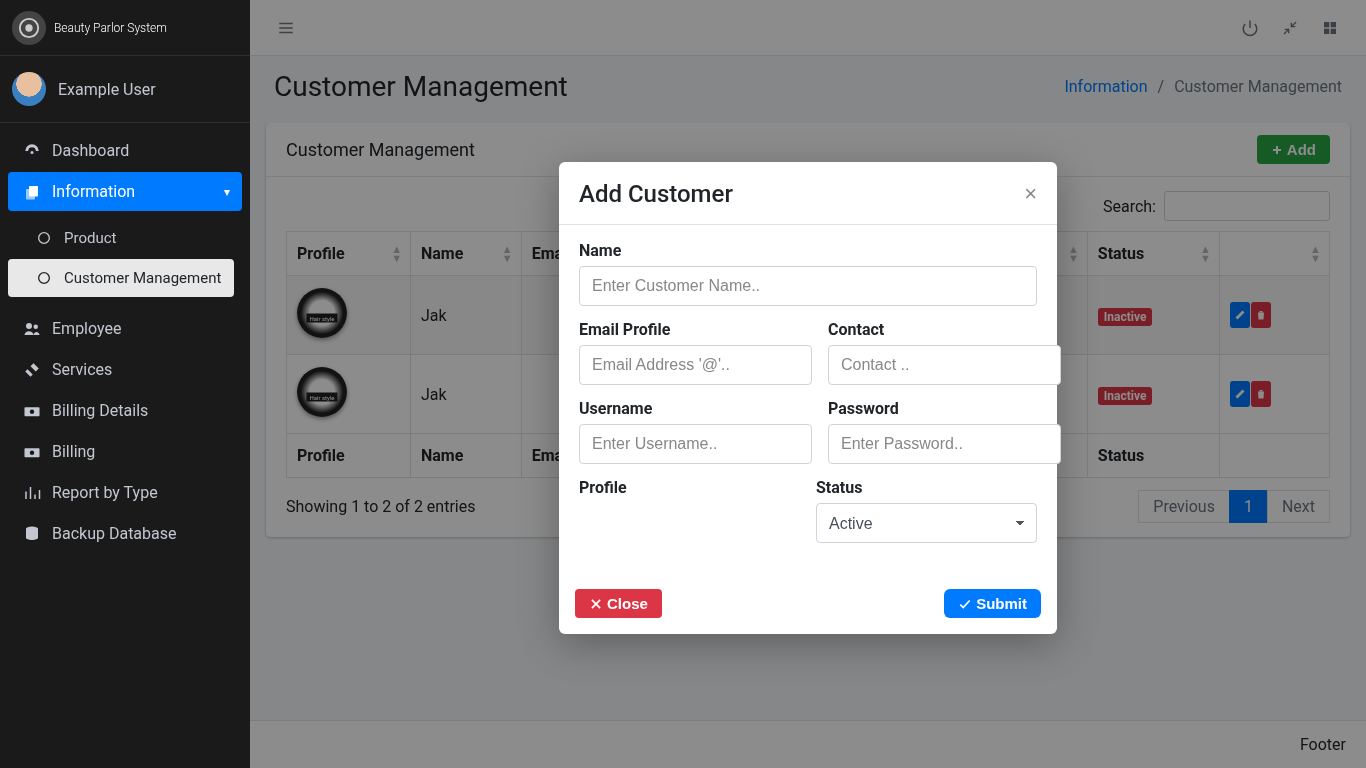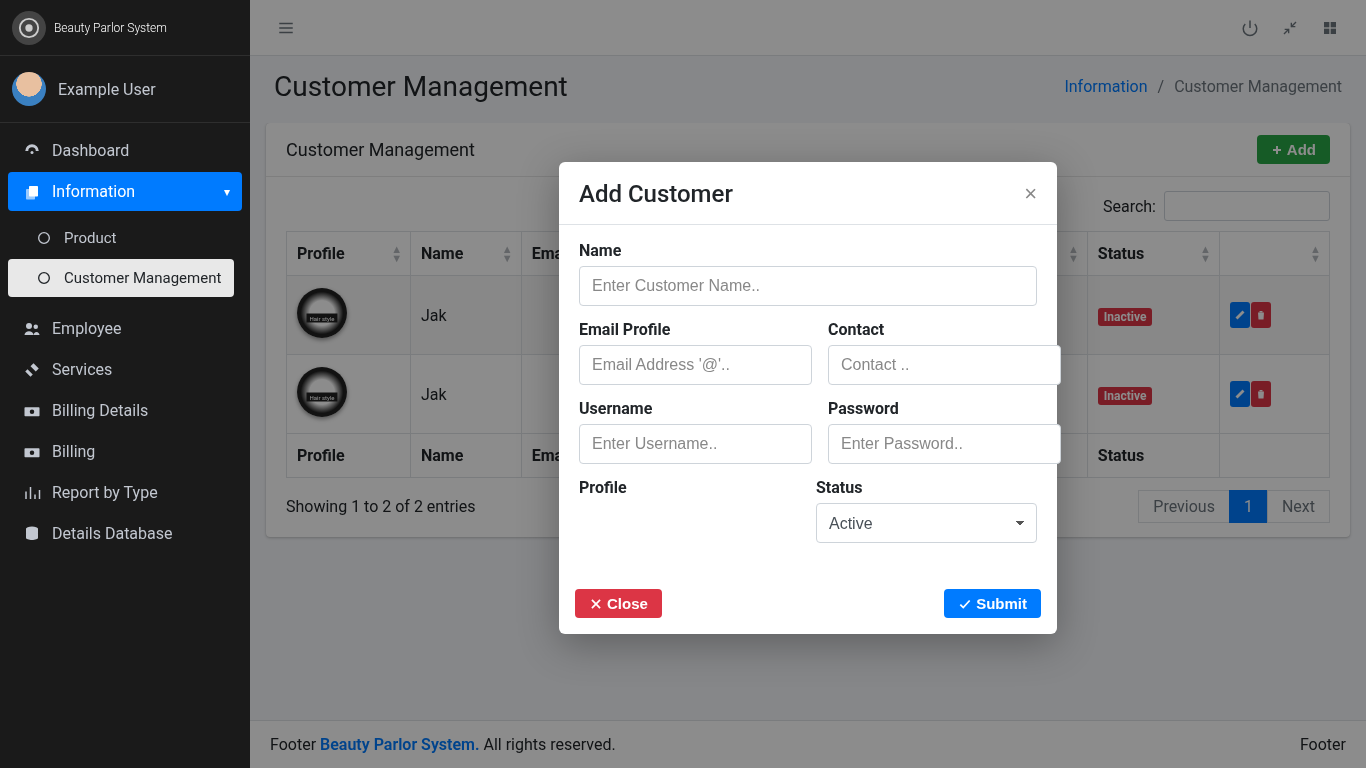--- a/index.html
+++ b/index.html
@@ -40,21 +40,21 @@
 .breadcrumb li + li::before { content: "/"; padding: 0 10px; color: #6c757d; }
 .breadcrumb a { color: #007bff; text-decoration: none; }
 .breadcrumb .active-crumb { color: #6c757d; }
 
 .main { flex: 1; padding: 0 16px 16px; overflow: auto; }
 .card { background: #fff; border-radius: 4px; box-shadow: 0 0 1px rgba(0,0,0,.125), 0 1px 3px rgba(0,0,0,.2); }
 .card-header { padding: 12px 20px; border-bottom: 1px solid rgba(0,0,0,.1); display: flex; align-items: center; }
 .card-title { font-size: 18px; font-weight: 400; flex: 1; }
 .btn { display: inline-flex; align-items: center; padding: 6px 14px; border-radius: 4px; font-size: 15px; border: none; cursor: pointer; font-weight: 600; }
 .btn-success { background: #28a745; color: #fff; }
-.btn-primary { background: #007bff; color: #fff; }
+.btn-primary { background: #007bff; color: #fff; border-radius: 6px; }
 .btn-danger  { background: #dc3545; color: #fff; }
 .btn svg { margin-right: 4px; }
 
 .card-body { padding: 14px 20px; }
 .search-row { display: flex; justify-content: flex-end; margin-bottom: 10px; }
 .search-row label { display: flex; align-items: center; font-size: 16px; }
 .search-row input { margin-left: 8px; height: 30px; border: 1px solid #ced4da; border-radius: 3px; padding: 0 8px; width: 166px; }
 
 table.dt { width: 100%; border-collapse: collapse; }
 table.dt th, table.dt td { border: 1px solid #dee2e6; padding: 12px 10px; text-align: left; vertical-align: middle; }
@@ -225,21 +225,21 @@
       </li>
       <li>
         <a class="nav-link">
           <span class="nav-icon">
             <svg width="18" height="18" viewBox="0 0 24 24" fill="currentColor">
               <ellipse cx="12" cy="5" rx="8" ry="3"></ellipse>
               <path d="M4 5v6c0 1.7 3.6 3 8 3s8-1.3 8-3V5"></path>
               <path d="M4 11v6c0 1.7 3.6 3 8 3s8-1.3 8-3v-6"></path>
             </svg>
           </span>
-          <span class="nav-text">Details Database</span>
+          <span class="nav-text">Backup Database</span>
         </a>
       </li>
     </ul>
 </aside>
 
 <div class="content-wrapper">
   <div class="topbar">
     <div class="topbar-left">
       <span class="topbar-icon">
         <svg width="18" height="18" viewBox="0 0 24 24" fill="none" stroke="#6c757d" stroke-width="2">
@@ -382,23 +382,20 @@
               <li class="disabled">Previous</li>
               <li class="active">1</li>
               <li class="disabled">Next</li>
             </ul>
         </div>
       </div>
     </div>
   </div>
 
   <div class="footer">
-    <div>
-      <span>Footer </span><a href="#">Beauty Parlor System.</a><span> All rights reserved.</span>
-    </div>
     <div class="right">Footer</div>
   </div>
 
   <div class="modal-backdrop">
     <div class="modal">
       <div class="modal-header">
         <div class="modal-title">Add Customer</div>
         <button class="modal-close">×</button>
       </div>
       <div class="modal-body">

